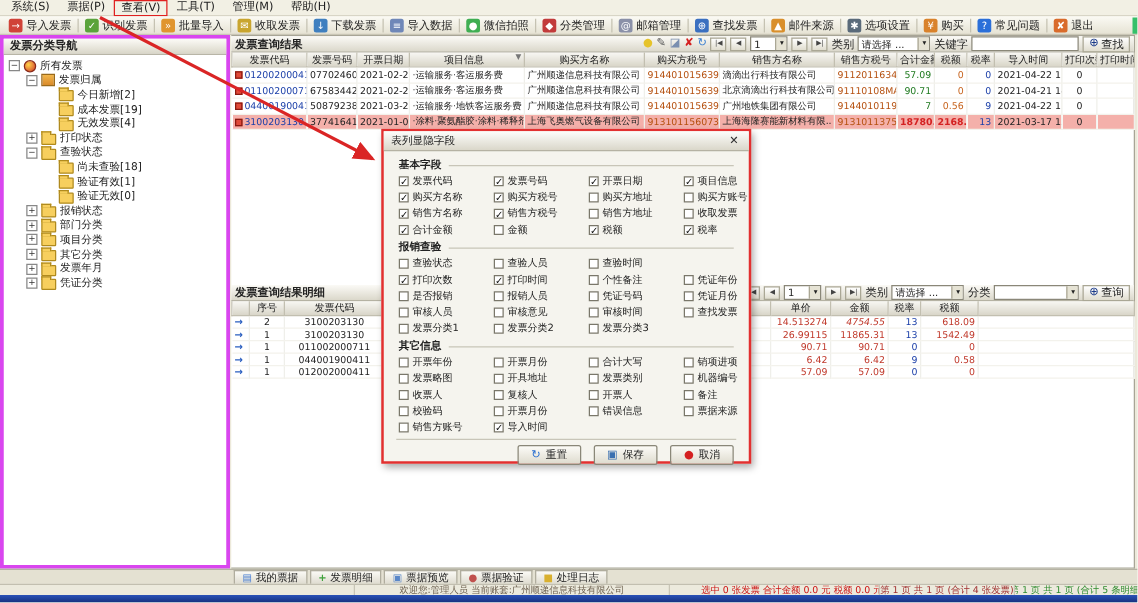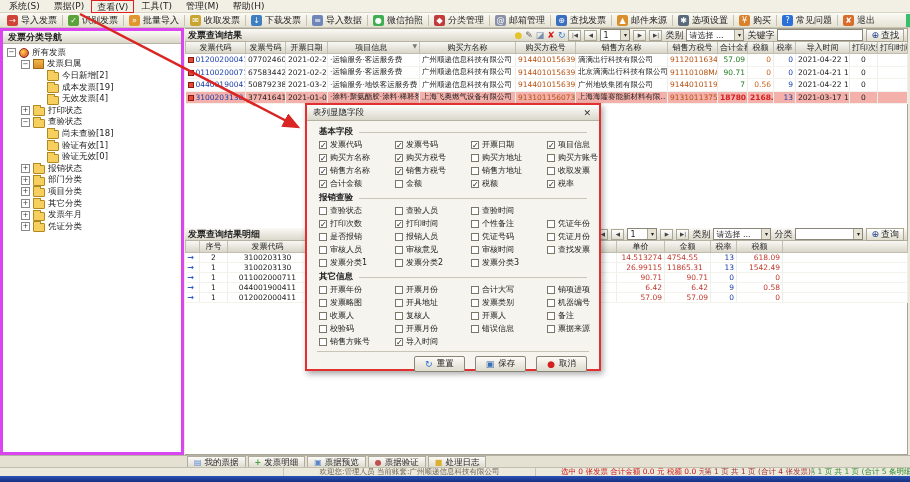--- a/index.html
+++ b/index.html
@@ -415,33 +415,33 @@
           </tr>
         </thead>
       <tbody id="detail-tbody">
           <tr>
             <td><span class="row-arrow">→</span></td>
             <td style="text-align: center;">2</td>
             <td style="text-align: center;">3100203130</td>
             <td style="text-align: center;">37741641</td>
             <td></td>
             <td style="text-align: right; color: rgb(192, 57, 43);">14.513274</td>
-            <td style="color: rgb(192, 57, 43);">4754.55</td>
+            <td style="text-align: right; color: rgb(192, 57, 43); font-style: italic;">4754.55</td>
             <td style="text-align: right; color: rgb(26, 62, 168);">13</td>
             <td style="text-align: right; color: rgb(192, 57, 43);">618.09</td>
             <td></td>
           </tr>
           <tr>
             <td><span class="row-arrow">→</span></td>
             <td style="text-align: center;">1</td>
             <td style="text-align: center;">3100203130</td>
             <td style="text-align: center;">37741641</td>
             <td></td>
             <td style="text-align: right; color: rgb(192, 57, 43);">26.99115</td>
-            <td style="color: rgb(192, 57, 43);">11865.31</td>
+            <td style="text-align: right; color: rgb(192, 57, 43);">11865.31</td>
             <td style="text-align: right; color: rgb(26, 62, 168);">13</td>
             <td style="text-align: right; color: rgb(192, 57, 43);">1542.49</td>
             <td></td>
           </tr>
           <tr>
             <td><span class="row-arrow">→</span></td>
             <td style="text-align: center;">1</td>
             <td style="text-align: center;">011002000711</td>
             <td style="text-align: center;">67583442</td>
             <td></td>

